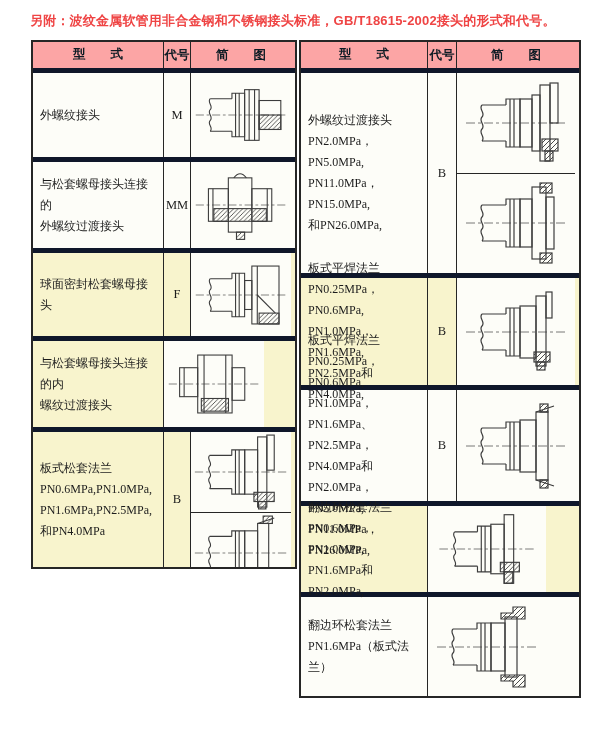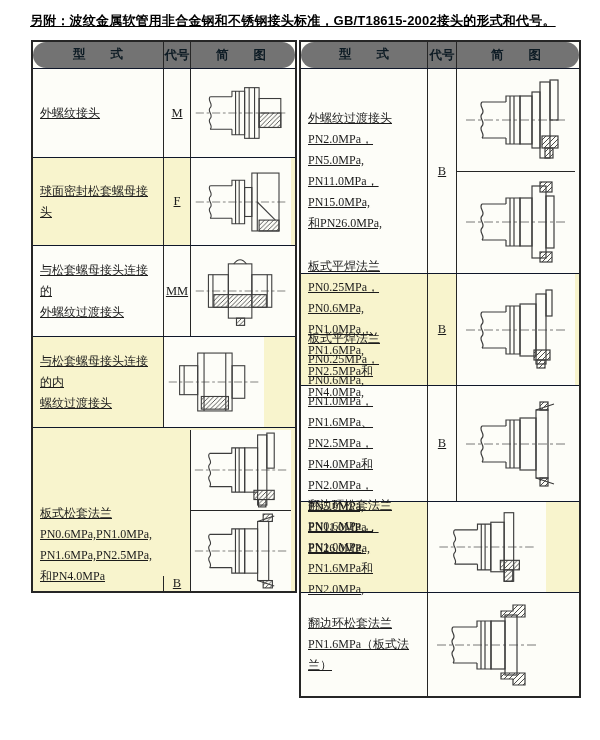--- a/index.html
+++ b/index.html
@@ -4,37 +4,37 @@
 <style>
   html,body{margin:0;padding:0;}
   body{
     width:600px;height:740px;position:relative;background:#ffffff;
     font-family:"Liberation Serif", serif;color:#1c1c1c;
     overflow:hidden;
   }
   .title{
     position:absolute;left:30px;top:12px;width:560px;
     font-family:"Liberation Sans", sans-serif;
-    font-size:13px;font-weight:700;color:#000000;letter-spacing:0.2px;text-decoration:underline;
+    font-size:13px;font-weight:700;color:#ef4444;letter-spacing:0.2px;
   }
   .tbl{position:absolute;top:40px;border:2px solid #262626;background:#fdfdf8;}
   .tbl-left{left:31px;width:262px;}
   .tbl-right{left:299px;width:278px;}
   .row{display:flex;box-sizing:border-box;}
-  .row + .row{border-top:1px solid #0f172a;text-decoration:underline;}
+  .row + .row{border-top:5px solid #0f172a;}
   .cell{box-sizing:border-box;position:relative;}
   .cell + .cell{border-left:1px solid #262626;}
   .c-type{display:flex;align-items:center;padding:4px 4px 4px 7px;
     font-size:12px;line-height:1.75;white-space:pre-line;}
   .c-code{display:flex;align-items:center;justify-content:center;
     font-size:12.5px;}
   .c-diag{display:flex;align-items:center;justify-content:center;overflow:hidden;}
   .tbl-left  .c-type{width:130px;} .tbl-left  .c-code{width:27px;} .tbl-left  .c-diag{width:101px;}
   .tbl-right .c-type{width:126px;} .tbl-right .c-code{width:29px;} .tbl-right .c-diag{width:119px;}
-  .hdr{background:#737373;border-radius:13px;}
+  .hdr{background:#fca5a5;}
   .hdr .cell{display:flex;align-items:center;justify-content:center;
     font-weight:700;font-size:12.5px;color:#0d1b24;padding:0;}
   .hl{background:#f8f4cd;}
   .diag-split{display:flex;flex-direction:column;width:100%;height:100%;}
   .diag-split > div{flex:1;display:flex;align-items:center;justify-content:center;}
   .diag-split > div:first-child{border-bottom:1px solid #262626;}
   .dg{display:block;}
   .dg .cl{stroke:#555;stroke-width:0.8;stroke-dasharray:9 3 3 3;fill:none;}
   .dg .ln *{fill:none;stroke:#3c3c3c;stroke-width:1.2;}
   .dg .ht{fill:url(#hat);stroke:#3c3c3c;stroke-width:1.2;}
@@ -74,38 +74,20 @@
         <g class="ln">
           <rect x="56" y="14" width="16" height="56"></rect>
           <path d="M61,14 V70 M67,14 V70"></path>
           <rect x="72" y="26" width="24" height="32"></rect>
         </g>
         <rect class="ht" x="72" y="42" width="24" height="16"></rect>
       </svg>
     </div>
   </div>
 
-  <div class="row hl" style="height:88px;">
-    <div class="cell c-type">球面密封松套螺母接头</div>
-    <div class="cell c-code">F</div>
-    <div class="cell c-diag" style="background:#fdfdf8;">
-      <svg class="dg" width="96" height="76" viewBox="0 0 104 84">
-        <line class="cl" x1="2" y1="42" x2="102" y2="42"></line>
-        <use href="#hose"></use>
-        <g class="ln">
-          <rect x="56" y="26" width="8" height="32"></rect>
-          <rect x="64" y="10" width="30" height="64"></rect>
-          <path d="M70,10 V74"></path>
-          <path d="M70,42 L90,62"></path>
-        </g>
-        <rect class="ht" x="72" y="62" width="22" height="12"></rect>
-      </svg>
-    </div>
-  </div>
-
   <div class="row" style="height:91px;">
     <div class="cell c-type">与松套螺母接头连接的
 外螺纹过渡接头</div>
     <div class="cell c-code">MM</div>
     <div class="cell c-diag">
       <svg class="dg" width="96" height="76" viewBox="0 0 104 84">
         <line class="cl" x1="2" y1="42" x2="102" y2="42"></line>
         <g class="ln">
           <rect x="16" y="24" width="22" height="36"></rect>
           <path d="M21,24 V60"></path>
@@ -113,40 +95,58 @@
           <path d="M44,12 Q51,3 58,12"></path>
           <rect x="64" y="24" width="22" height="36"></rect>
           <path d="M81,24 V60"></path>
         </g>
         <rect class="ht" x="22" y="46" width="58" height="14"></rect>
         <rect class="ht" x="47" y="72" width="9" height="8"></rect>
       </svg>
     </div>
   </div>
 
+  <div class="row hl" style="height:88px;">
+    <div class="cell c-type">球面密封松套螺母接头</div>
+    <div class="cell c-code">F</div>
+    <div class="cell c-diag" style="background:#fdfdf8;">
+      <svg class="dg" width="96" height="76" viewBox="0 0 104 84">
+        <line class="cl" x1="2" y1="42" x2="102" y2="42"></line>
+        <use href="#hose"></use>
+        <g class="ln">
+          <rect x="56" y="26" width="8" height="32"></rect>
+          <rect x="64" y="10" width="30" height="64"></rect>
+          <path d="M70,10 V74"></path>
+          <path d="M70,42 L90,62"></path>
+        </g>
+        <rect class="ht" x="72" y="62" width="22" height="12"></rect>
+      </svg>
+    </div>
+  </div>
+
   <div class="row hl" style="height:91px;">
     <div class="cell c-type">与松套螺母接头连接的内
 螺纹过渡接头</div>
     <div class="cell c-diag" style="background:#fdfdf8;">
       <svg class="dg" width="96" height="76" viewBox="0 0 104 84">
         <line class="cl" x1="2" y1="42" x2="102" y2="42"></line>
         <g class="ln">
           <rect x="14" y="24" width="20" height="32"></rect>
           <path d="M19,24 V56"></path>
           <rect x="34" y="10" width="38" height="64"></rect>
           <path d="M41,10 V74 M65,10 V74"></path>
           <rect x="72" y="24" width="14" height="36"></rect>
         </g>
         <rect class="ht" x="38" y="58" width="30" height="14"></rect>
       </svg>
     </div>
   </div>
 
 
-  <div class="row hl" style="height:164px;align-items:flex-end;">
+  <div class="row hl" style="height:140px;">
     <div class="cell c-type">板式松套法兰
 PN0.6MPa,PN1.0MPa,
 PN1.6MPa,PN2.5MPa,
 和PN4.0MPa</div>
     <div class="cell c-code">B</div>
     <div class="cell c-diag" style="background:#fdfdf8;">
       <div class="diag-split">
         <div>
           <svg class="dg" width="96" height="80" viewBox="0 0 104 84">
             <line class="cl" x1="2" y1="42" x2="102" y2="42"></line>

